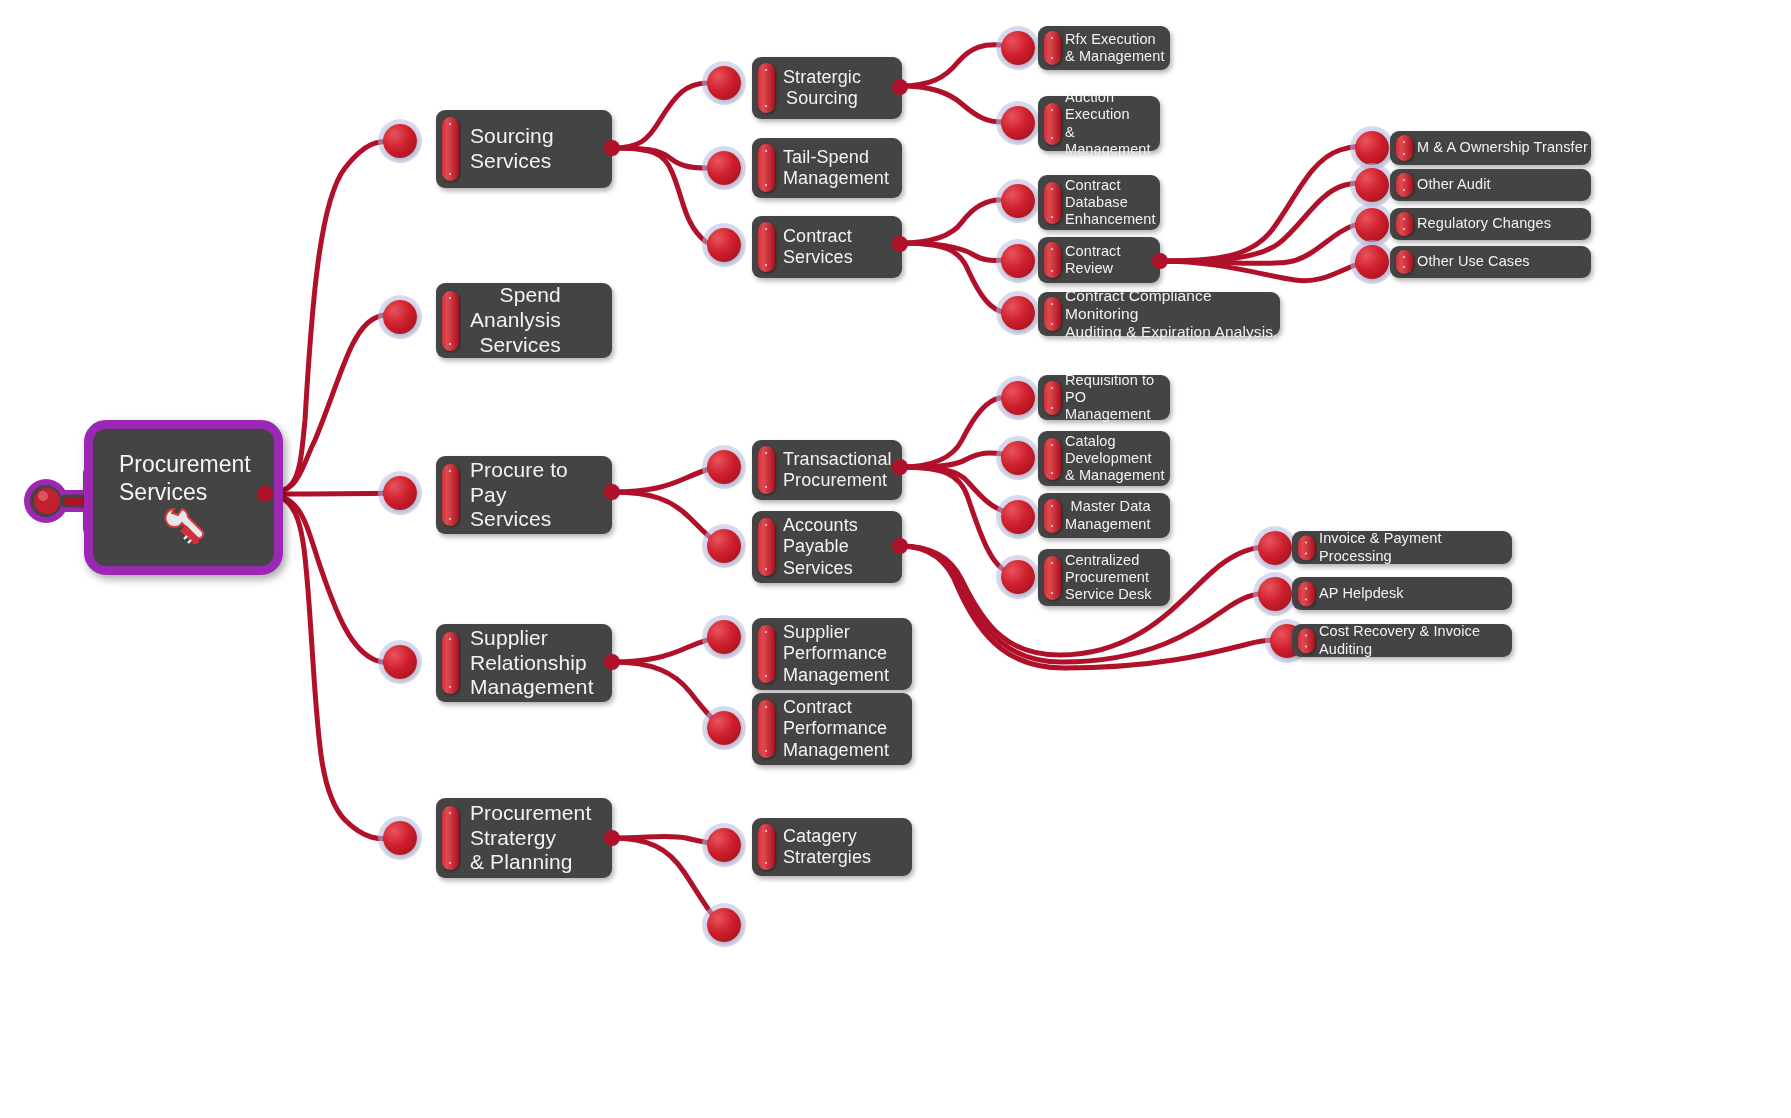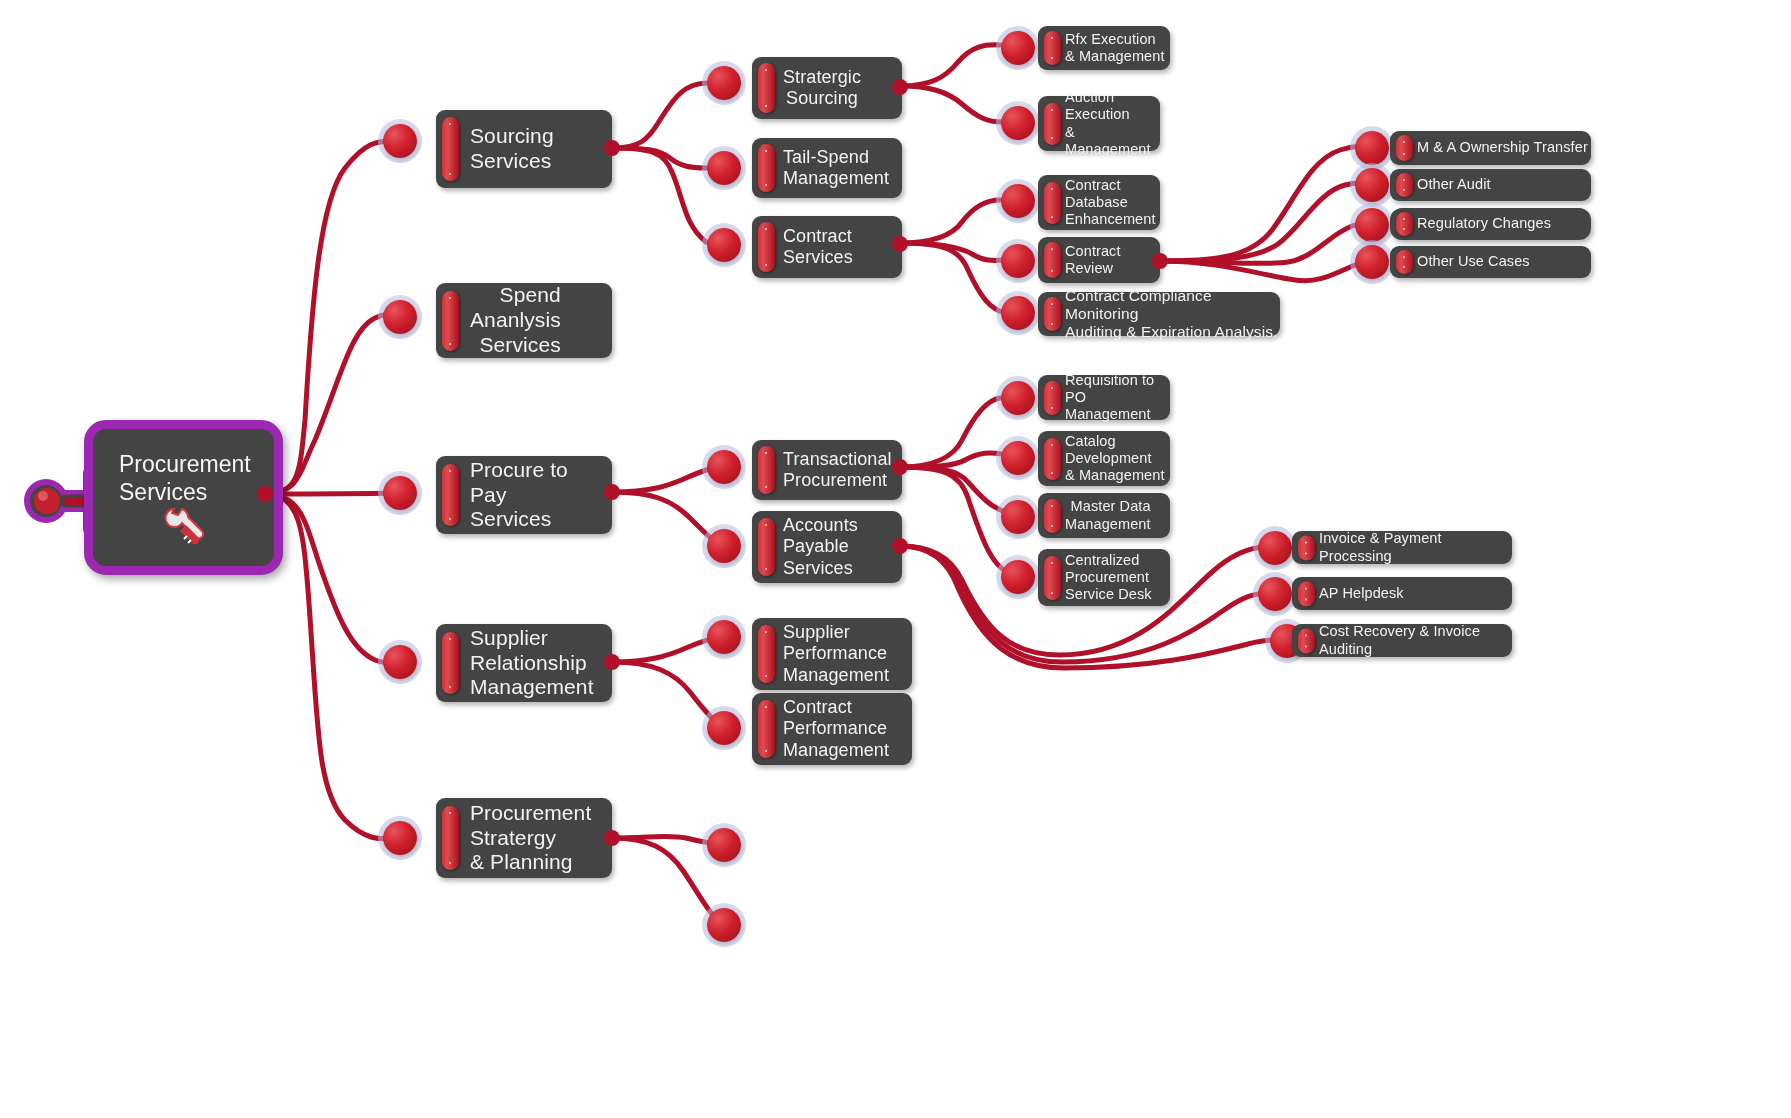--- a/index.html
+++ b/index.html
@@ -280,21 +280,21 @@
     <span class="label" style="margin-left:27px;">M &amp; A Ownership Transfer</span>
   </div>
 
   <div class="ball" style="left:1355px;top:168px;"></div>
   <div class="node t4" style="left:1390px;top:169px;width:201px;height:32px;">
     <div class="pill" style="height:24px;"></div>
     <span class="label" style="margin-left:27px;">Other Audit</span>
   </div>
 
   <div class="ball" style="left:1355px;top:208px;"></div>
-  <div class="node t4" style="left:1390px;top:208px;width:201px;height:32px;border-radius:12px;">
+  <div class="node t4" style="left:1390px;top:208px;width:201px;height:32px;">
     <div class="pill" style="height:24px;"></div>
     <span class="label" style="margin-left:27px;">Regulatory Changes</span>
   </div>
 
   <div class="ball" style="left:1355px;top:245px;"></div>
   <div class="node t4" style="left:1390px;top:246px;width:201px;height:32px;">
     <div class="pill" style="height:24px;"></div>
     <span class="label" style="margin-left:27px;">Other Use Cases</span>
   </div>
 
@@ -373,16 +373,21 @@
 
   <div class="ball" style="left:707px;top:711px;"></div>
   <div class="node t2" style="left:752px;top:693px;width:160px;height:72px;">
     <div class="pill" style="height:58px;"></div>
     <span class="label" style="margin-left:31px;">Contract
 Performance
 Management</span>
   </div>
 
   <div class="ball" style="left:707px;top:828px;"></div>
+  <div class="node t2" style="left:752px;top:818px;width:160px;height:58px;">
+    <div class="pill" style="height:46px;"></div>
+    <span class="label" style="margin-left:31px;">Catagery
+Stratergies</span>
+  </div>
 
   <div class="ball" style="left:707px;top:908px;"></div>
 
 </div>
 
 </body></html>

